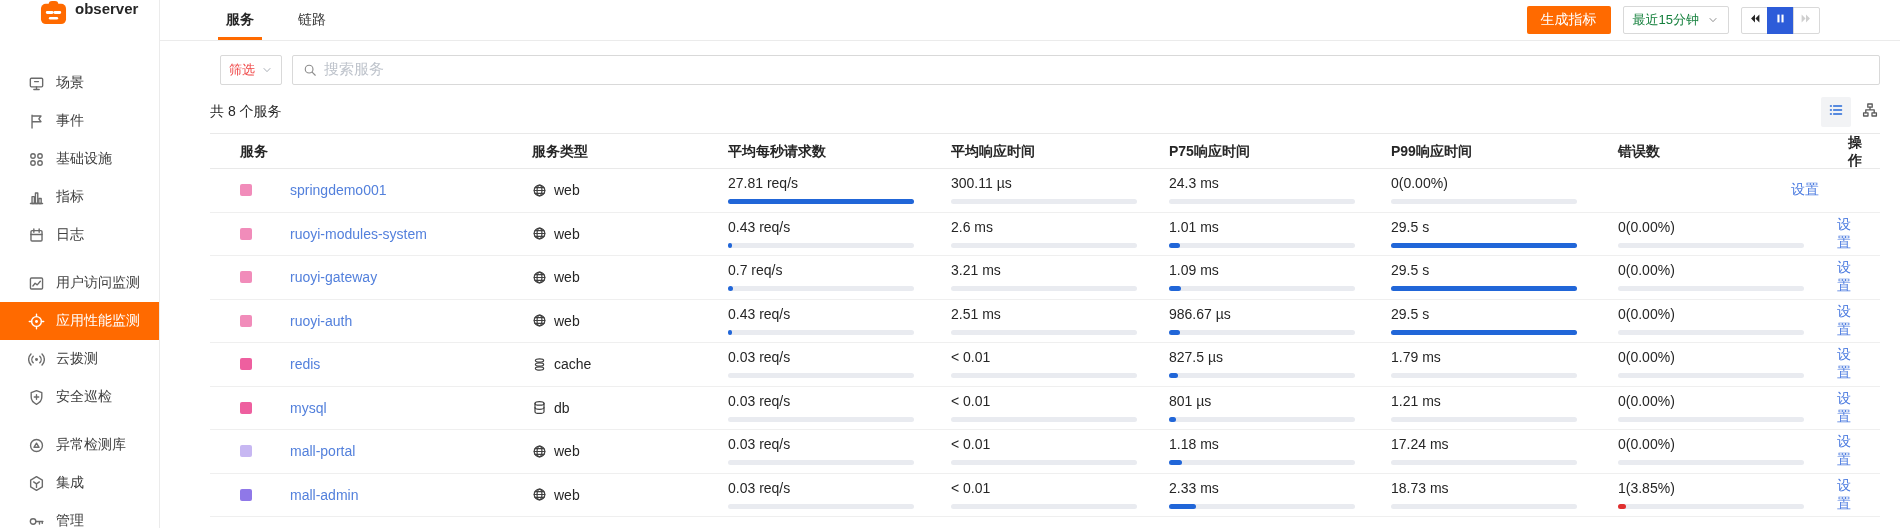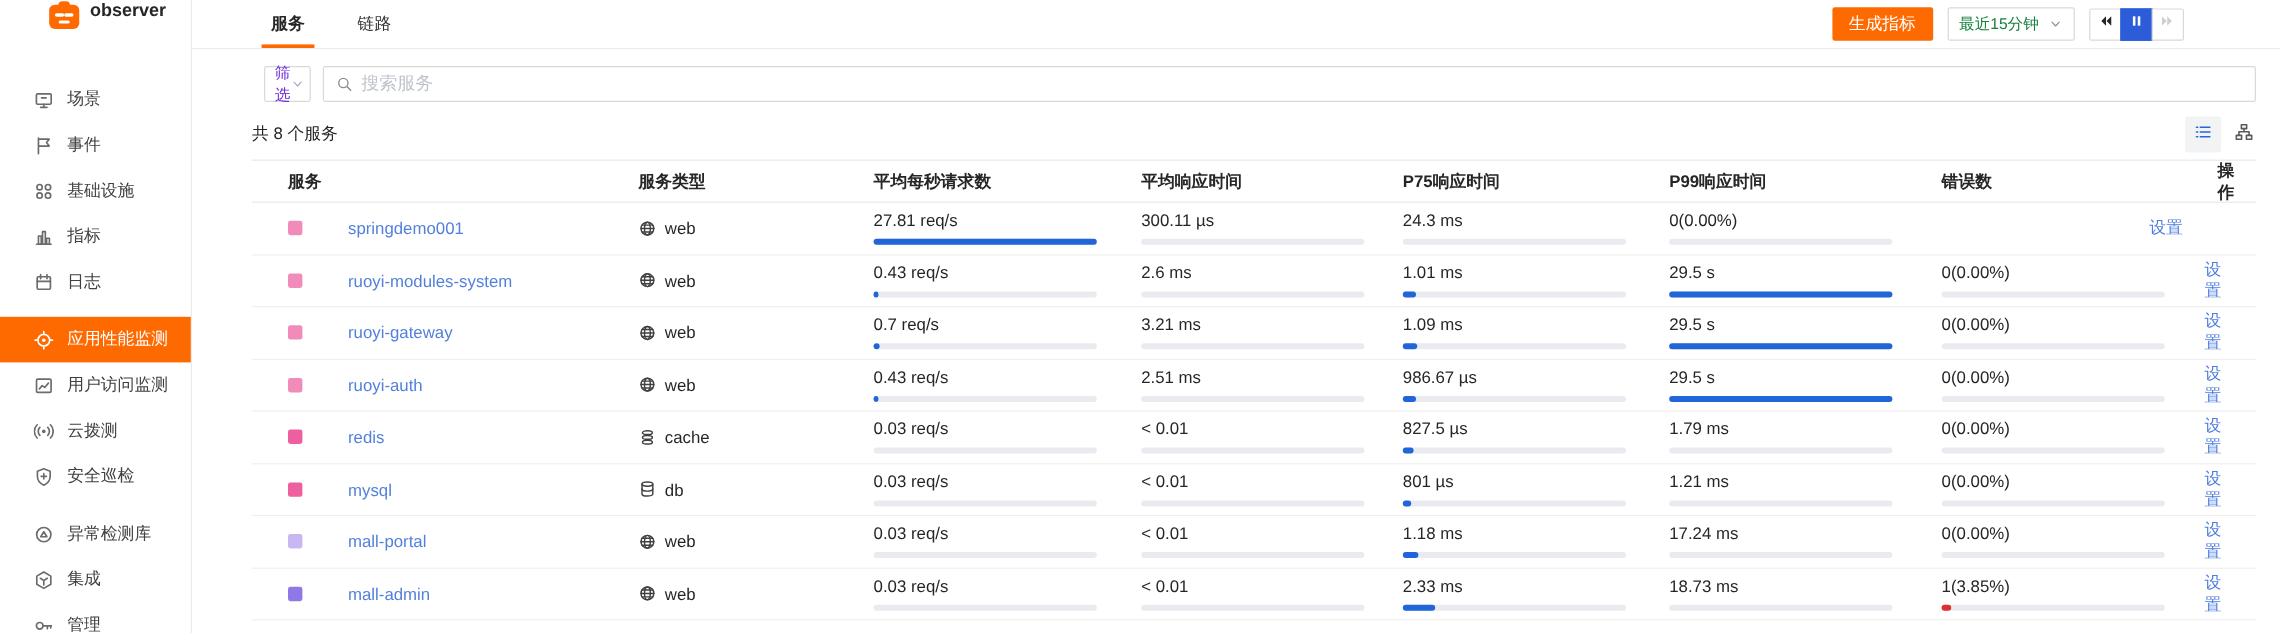--- a/index.html
+++ b/index.html
@@ -42,23 +42,23 @@
   .pbtn { width:27px; height:27px; border:1px solid #d9d9d9; background:#fff; display:flex;
     align-items:center; justify-content:center; cursor:pointer; }
   .pbtn svg { width:13px; height:13px; }
   .pbtn.rew { border-radius:2px 0 0 2px; color:#262626; }
   .pbtn.pause { background:#2d5cd9; border-color:#2d5cd9; color:#fff; }
   .pbtn.fwd { border-radius:0 2px 2px 0; color:#cfcfcf; cursor:default; }
   .pbtn + .pbtn { margin-left:-1px; }
 
   
   .filter-row { display:flex; margin:14px 20px 0 60px; height:30px; }
-  .filter-select { width:39px; border:1px solid #d9d9d9; border-radius:2px; display:flex;
+  .filter-select { width:62px; border:1px solid #d9d9d9; border-radius:2px; display:flex;
     align-items:center; justify-content:space-between; padding:0 8px; font-size:13px;
-    color:#6d28d9; background:#fff; cursor:pointer; }
+    color:#ef4444; background:#fff; cursor:pointer; }
   .filter-select .chev { width:12px; height:12px; color:#a8adb5; display:flex; }
   .search-box { flex:1; margin-left:10px; border:1px solid #d9d9d9; border-radius:2px;
     display:flex; align-items:center; padding:0 10px; gap:7px; background:#fff; }
   .search-box .sic { width:14px; height:14px; color:#8c8c8c; display:flex; }
   .search-box input { border:none; outline:none; flex:1; font-size:15px; color:#000000;
     font-family:Liberation Mono, monospace; background:transparent; }
   .search-box input::placeholder { color:#bfc4cc; }
 
   
   .count-row { display:flex; align-items:center; margin:12px 15px 0 50px; height:30px; }
@@ -159,39 +159,39 @@
         <div class="side-item" data-active="false">
           <span class="s-icon">
             <svg viewBox="0 0 16 16" fill="none" stroke="currentColor" stroke-width="1.3" stroke-linecap="round" stroke-linejoin="round">
               <rect x="2.8" y="3.4" width="10.4" height="9.8" rx="1"></rect>
               <path d="M5.5 1.8v3.2M10.5 1.8v3.2M2.8 7h10.4"></path>
             </svg>
           </span>
           <span>日志</span>
         </div>
 
+        <div class="side-item" data-active="false">
+          <span class="s-icon">
+            <svg viewBox="0 0 16 16" fill="none" stroke="currentColor" stroke-width="1.3" stroke-linecap="round" stroke-linejoin="round">
+              <rect x="2.3" y="2.8" width="11.4" height="10.4" rx="1"></rect>
+              <path d="M4.6 10.4l2.1-2.6 2 1.5 2.9-3.4"></path>
+            </svg>
+          </span>
+          <span>用户访问监测</span>
+        </div>
+
         <div class="side-item" data-active="true">
           <span class="s-icon">
             <svg viewBox="0 0 16 16" fill="none" stroke="currentColor" stroke-width="1.3" stroke-linecap="round" stroke-linejoin="round">
               <circle cx="8" cy="8" r="4.6"></circle>
               <circle cx="8" cy="8" r="1.4" fill="currentColor" stroke="none"></circle>
               <path d="M8 1.2v2.2M8 12.6v2.2M1.2 8h2.2M12.6 8h2.2"></path>
             </svg>
           </span>
           <span>应用性能监测</span>
-        </div>
-
-        <div class="side-item" data-active="false">
-          <span class="s-icon">
-            <svg viewBox="0 0 16 16" fill="none" stroke="currentColor" stroke-width="1.3" stroke-linecap="round" stroke-linejoin="round">
-              <rect x="2.3" y="2.8" width="11.4" height="10.4" rx="1"></rect>
-              <path d="M4.6 10.4l2.1-2.6 2 1.5 2.9-3.4"></path>
-            </svg>
-          </span>
-          <span>用户访问监测</span>
         </div>
 
         <div class="side-item" data-active="false">
           <span class="s-icon">
             <svg viewBox="0 0 16 16" fill="none" stroke="currentColor" stroke-width="1.3" stroke-linecap="round" stroke-linejoin="round">
               <circle cx="8" cy="8" r="1.4" fill="currentColor" stroke="none"></circle>
               <path d="M4.9 4.9a4.4 4.4 0 0 0 0 6.2M11.1 4.9a4.4 4.4 0 0 1 0 6.2M2.8 2.8a7.3 7.3 0 0 0 0 10.4M13.2 2.8a7.3 7.3 0 0 1 0 10.4"></path>
             </svg>
           </span>
           <span>云拨测</span>

